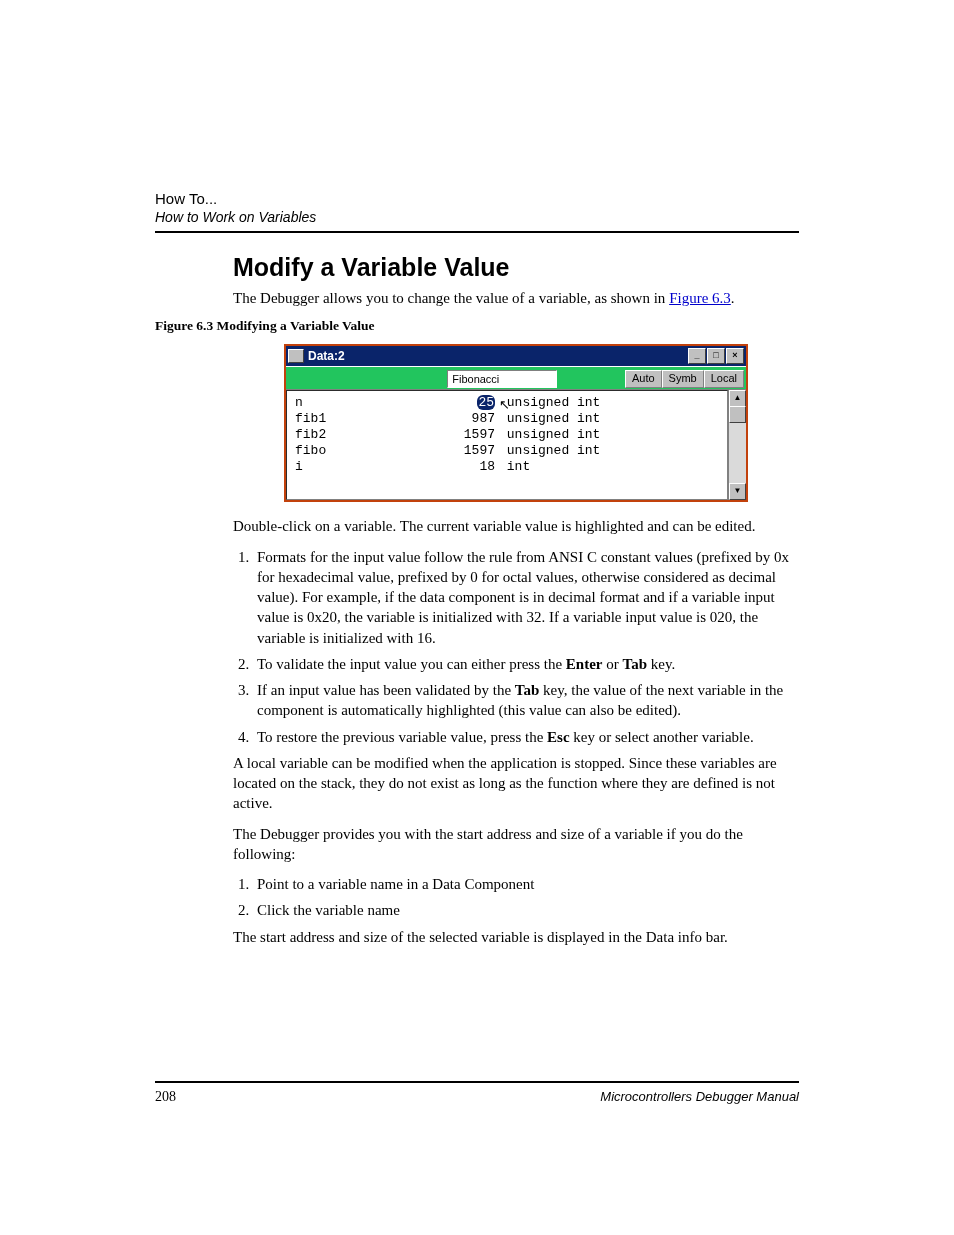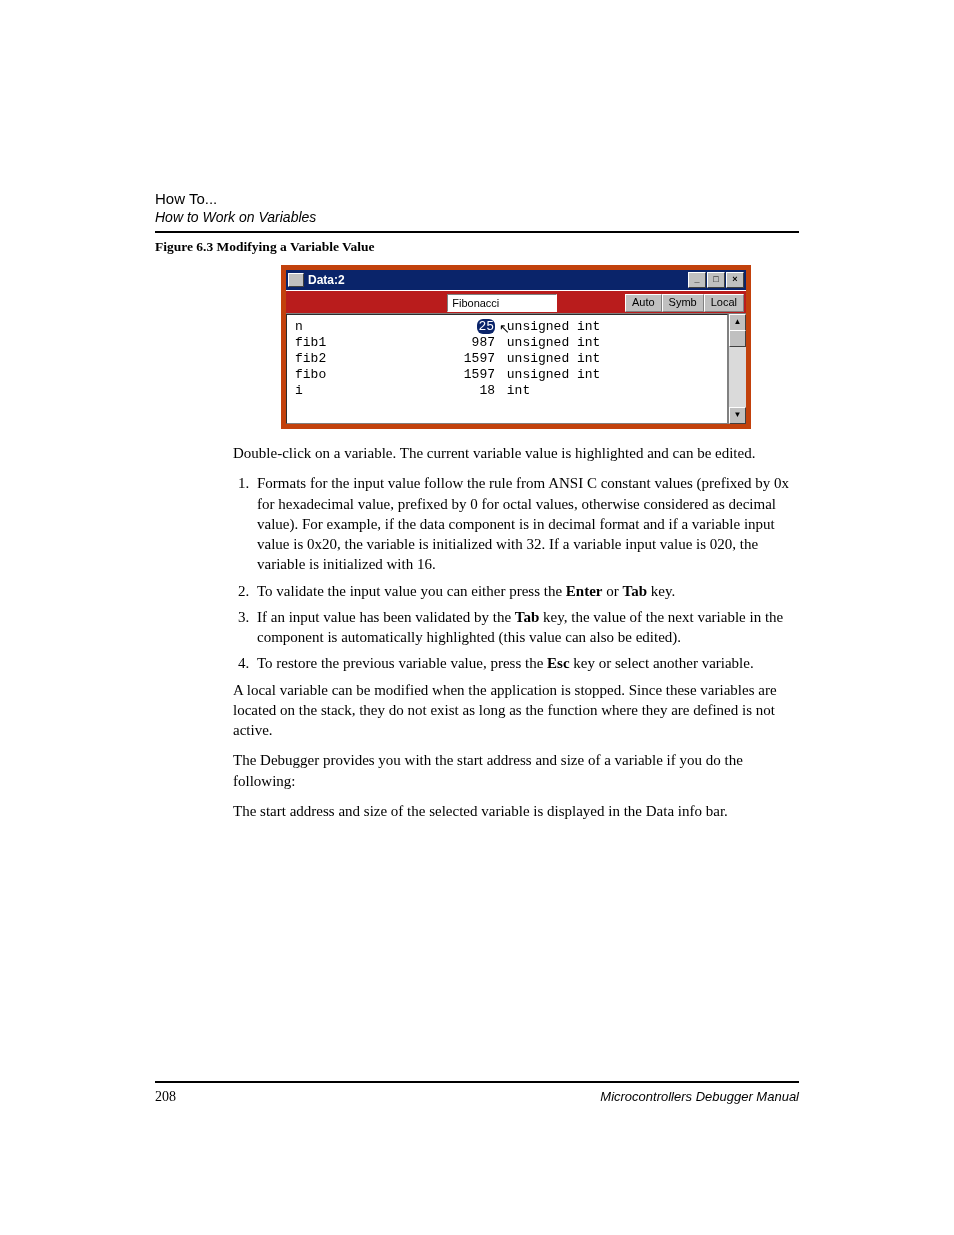--- a/index.html
+++ b/index.html
@@ -61,22 +61,22 @@
     text-decoration: underline;
   }
   .figure-wrap {
     margin: 8px 0 14px 0;
   }
   .win {
     width: 460px;
     margin: 0 auto;
     font-family: Tahoma, Arial, sans-serif;
     font-size: 12px;
-    border: 5px solid #c2410c;
-    background: #b91c1c;
+    border: 2px solid #c2410c;
+    background: #22c55e;
   }
   .titlebar {
     background: #0a246a;
     color: #fff;
     display: flex;
     align-items: center;
     height: 20px;
     padding: 0 2px;
   }
   .sysicon {
@@ -241,20 +241,26 @@
 </head>
 <body>
 
 <div class="page">
   <div class="header">
     <div class="header-title">How To...</div>
     <div class="header-sub">How to Work on Variables</div>
     <hr class="rule">
   </div>
 
+  <div class="content">
+    <h1 class="section">Modify a Variable Value</h1>
+    <p class="para">
+      <span>The Debugger allows you to change the value of a variable, as shown in </span><a href="#" class="link">Figure 6.3</a><span>.</span>
+    </p>
+  </div>
 
   <div class="figlabel">Figure 6.3  Modifying a Variable Value</div>
 
   <div class="content">
     <div class="figure-wrap">
       <div class="win" style="position:relative;">
         <div class="titlebar">
           <div class="sysicon"></div>
           <div class="titletext">Data:2</div>
           <div class="winbtns">
@@ -295,20 +301,24 @@
     <ol class="numbered" id="list1">
         <li>Formats for the input value follow the rule from ANSI C constant values (prefixed by 0x for hexadecimal value, prefixed by 0 for octal values, otherwise considered as decimal value). For example, if the data component is in decimal format and if a variable input value is 0x20, the variable is initialized with 32. If a variable input value is 020, the variable is initialized with 16.</li>
         <li>To validate the input value you can either press the <b>Enter</b> or <b>Tab</b> key.</li>
         <li>If an input value has been validated by the <b>Tab</b> key, the value of the next variable in the component is automatically highlighted (this value can also be edited).</li>
         <li>To restore the previous variable value, press the <b>Esc</b> key or select another variable.</li>
       </ol>
 
     <p class="para">A local variable can be modified when the application is stopped. Since these variables are located on the stack, they do not exist as long as the function where they are defined is not active.</p>
 
     <p class="para">The Debugger provides you with the start address and size of a variable if you do the following:</p>
+    <ol class="numbered" id="list2">
+        <li>Point to a variable name in a Data Component</li>
+        <li>Click the variable name</li>
+      </ol>
     <p class="para">The start address and size of the selected variable is displayed in the Data info bar.</p>
   </div>
 
   <div class="footer">
     <hr>
     <div class="footer-row">
       <span>208</span>
       <span class="footer-manual">Microcontrollers Debugger Manual</span>
     </div>
   </div>

